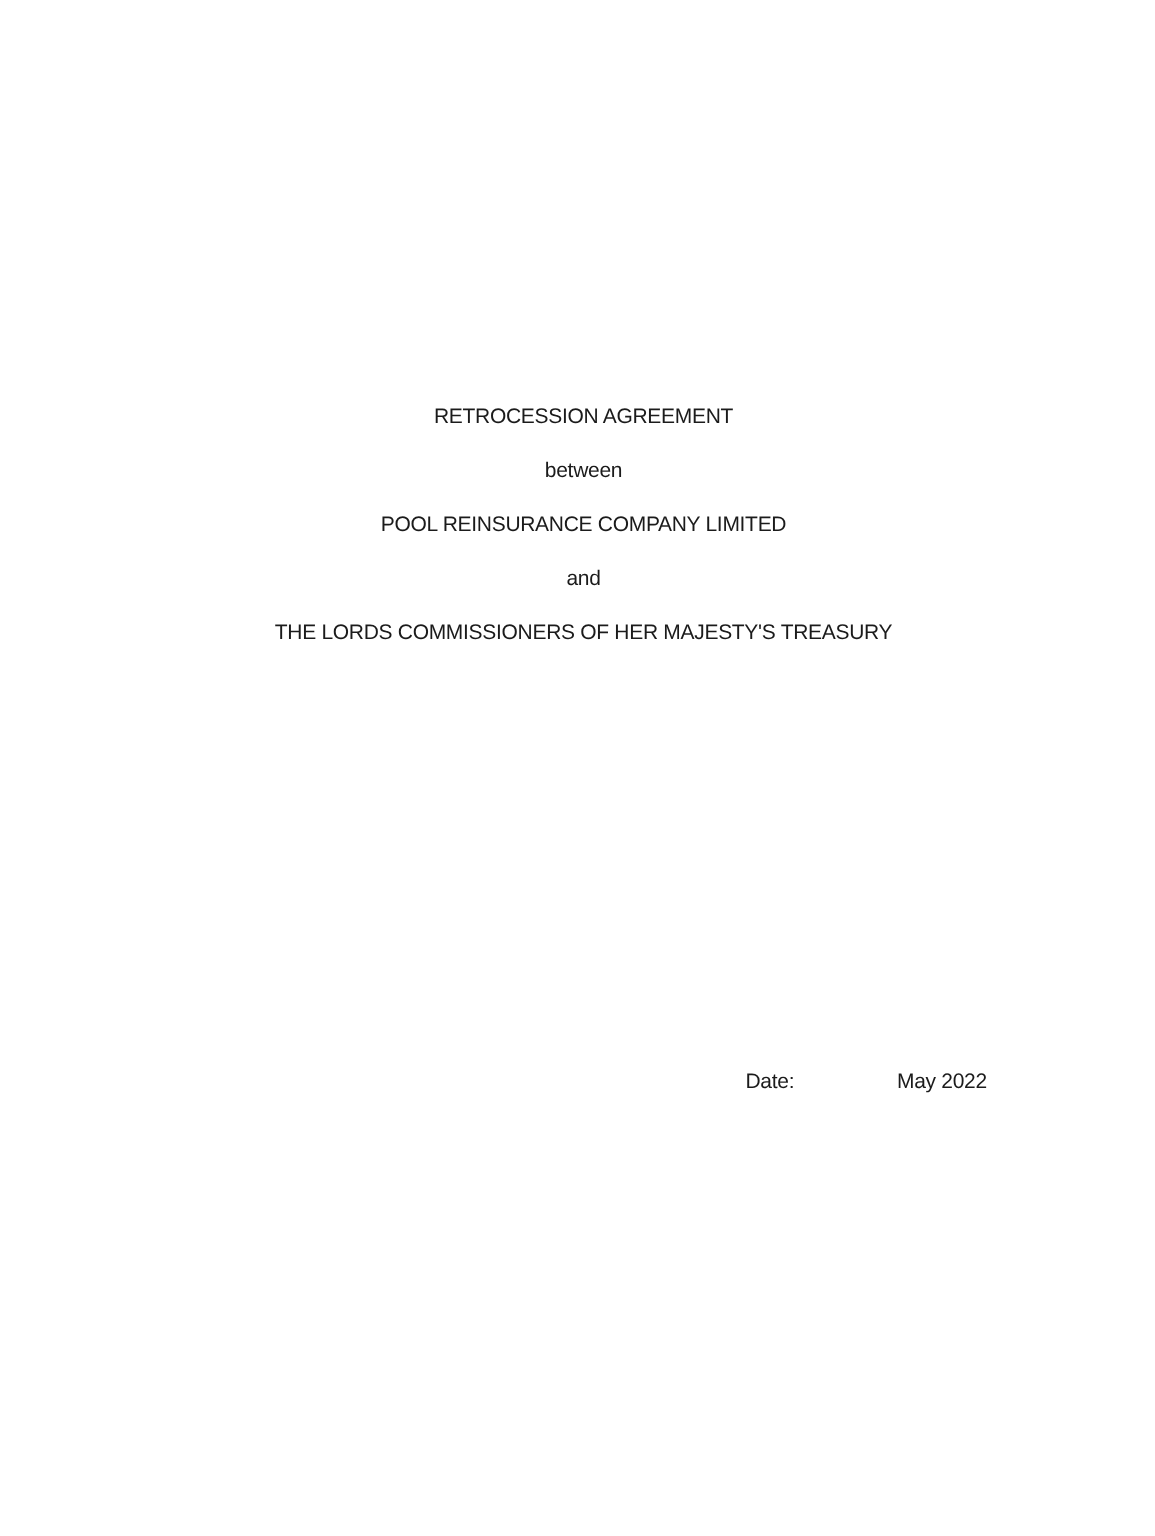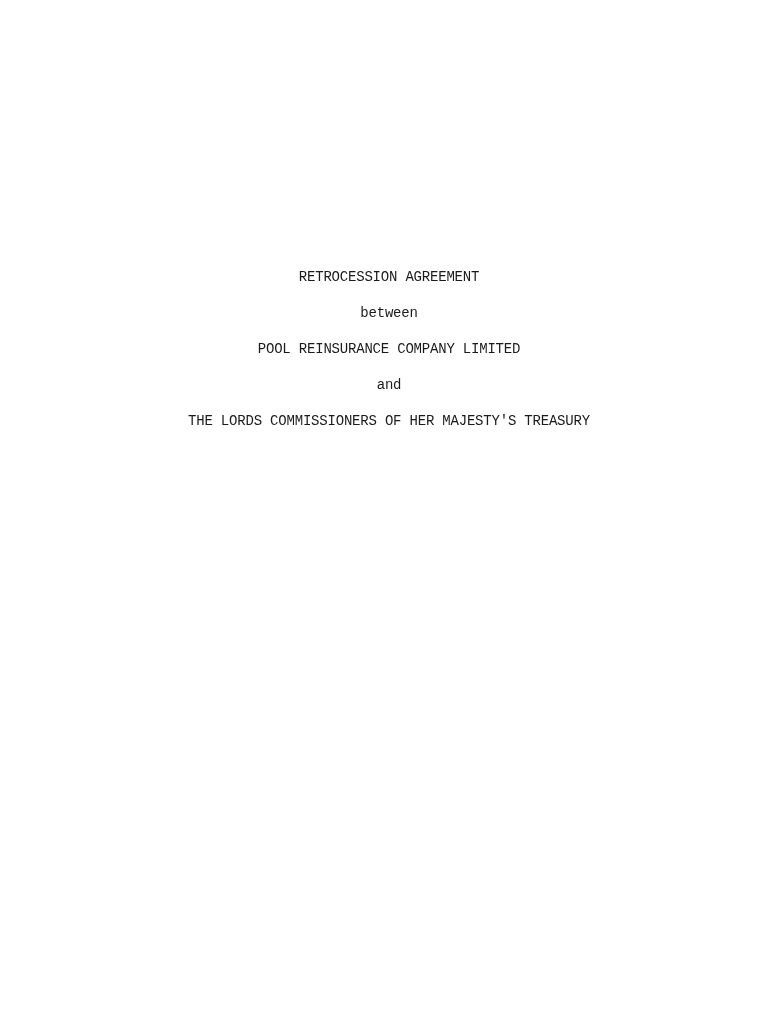--- a/index.html
+++ b/index.html
@@ -6,21 +6,21 @@
     margin: 0;
     padding: 0;
     background: #ffffff;
   }
   .page {
     position: relative;
     width: 770px;
     height: 1024px;
     background: #ffffff;
     overflow: hidden;
-    font-family: Liberation Mono, monospace;
+    font-family: Liberation Sans, sans-serif;
     color: #1b1b1b;
   }
   .title-block {
     position: absolute;
     top: 259px;
     left: 4px;
     width: 770px;
     text-align: center;
   }
   .doc-line {
@@ -57,14 +57,18 @@
 <div class="page">
 
   <div class="title-block">
     <div class="doc-line">RETROCESSION AGREEMENT</div>
     <div class="doc-line">between</div>
     <div class="doc-line">POOL REINSURANCE COMPANY LIMITED</div>
     <div class="doc-line">and</div>
     <div class="doc-line">THE LORDS COMMISSIONERS OF HER MAJESTY'S TREASURY</div>
   </div>
 
+  <div class="date-line">
+    <span class="date-label">Date:</span>
+    <span class="date-value">May 2022</span>
+  </div>
 
 </div>
 
 </body></html>

